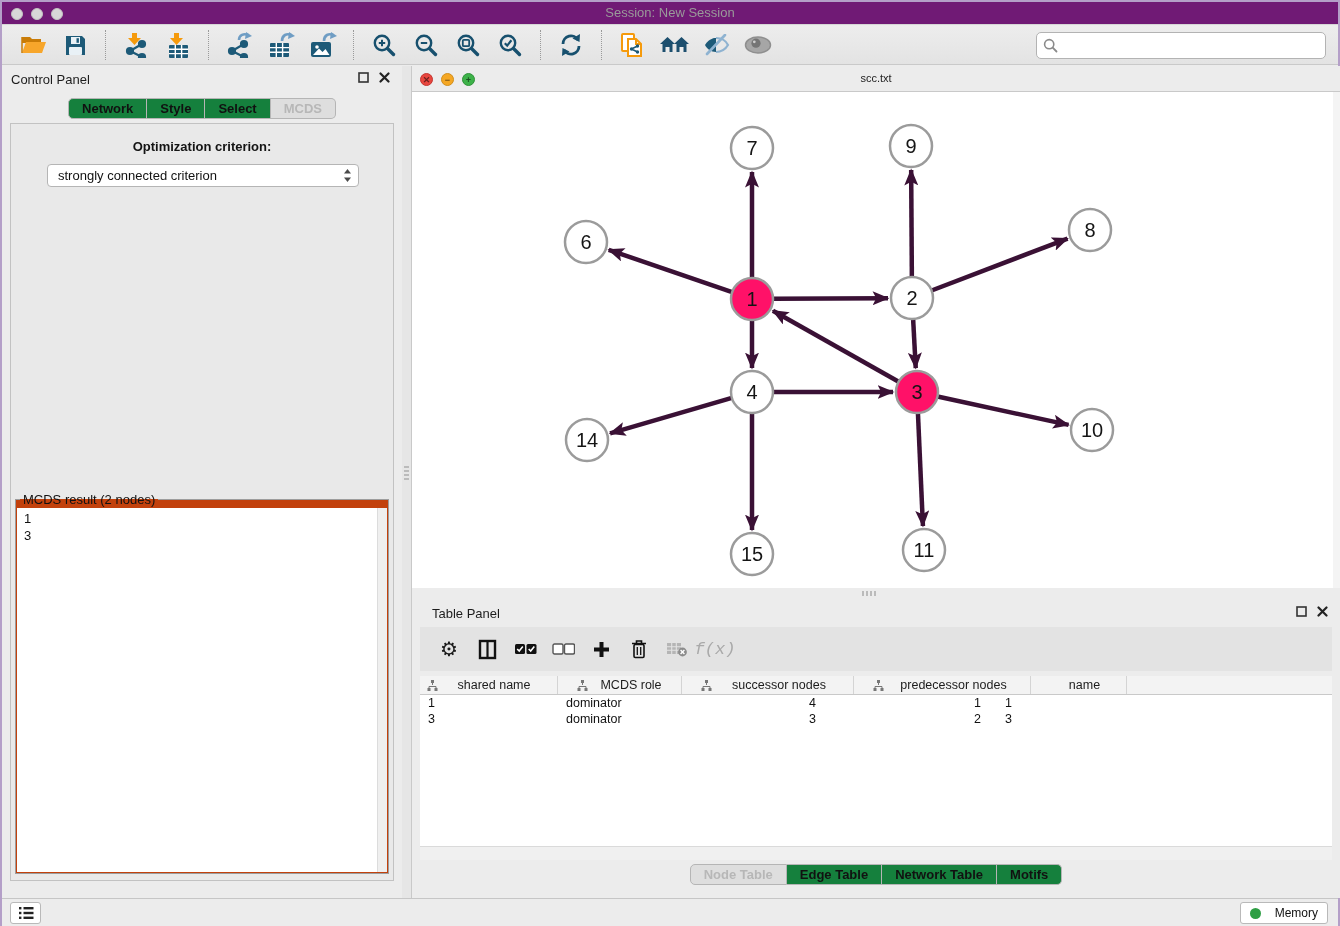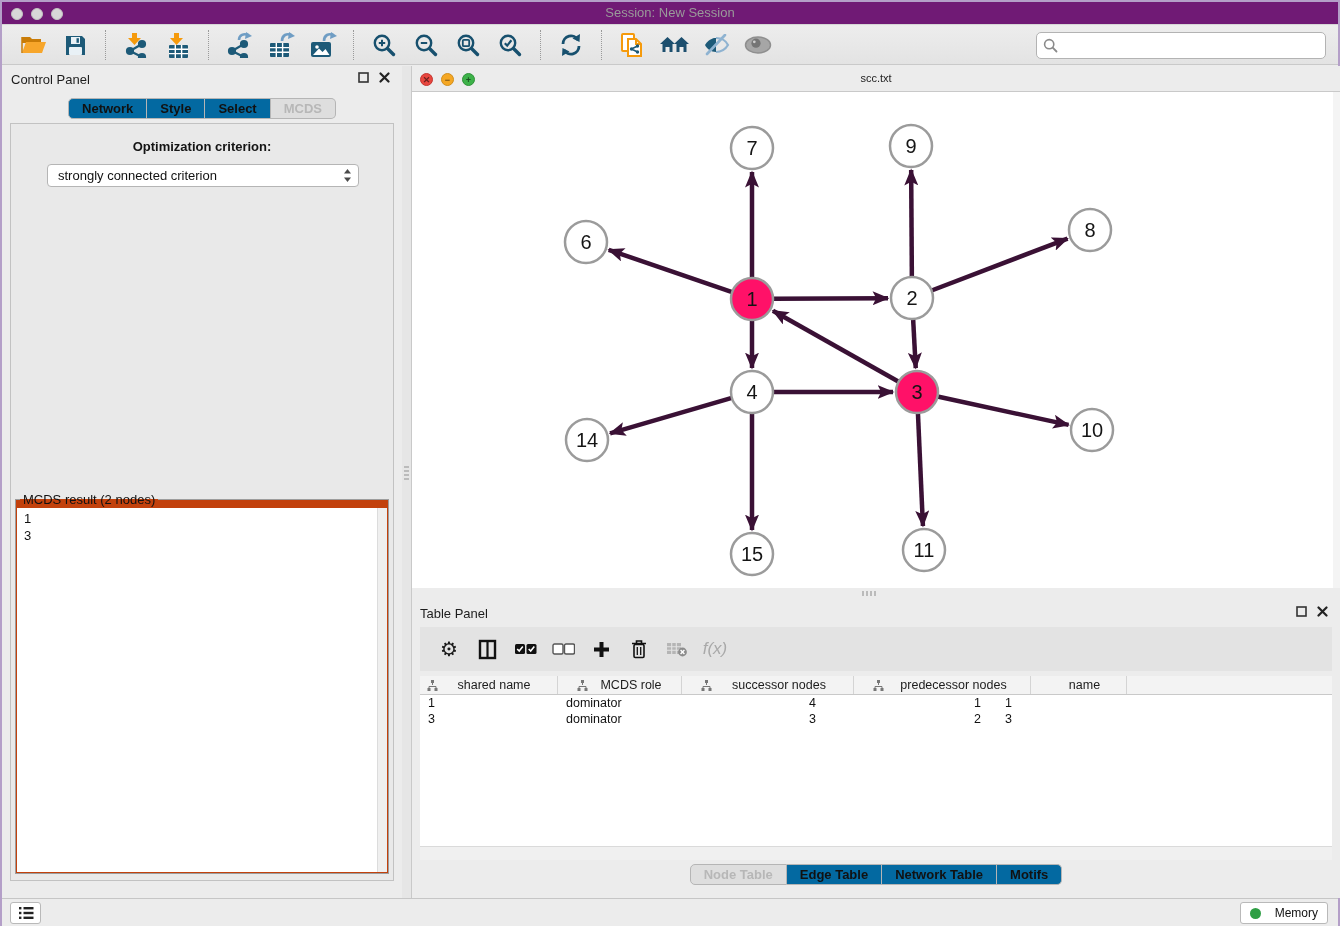--- a/index.html
+++ b/index.html
@@ -19,21 +19,21 @@
   .sep { width:1px; height:30px; border-left:1px dotted #9a9a9a; margin:0 9px; }
   .searchbox { position:absolute; right:12px; top:6px; width:290px; height:27px; background:#fff; border:1px solid #b3b3b3; border-radius:5px; display:flex; align-items:center; padding-left:6px; }
   .searchbox input { border:none; outline:none; flex:1; height:22px; font-size:13px; background:transparent; margin-left:4px; }
 
   
   .cpanel { position:absolute; left:0; top:64px; width:400px; height:832px; background:#ececec; }
   .panel-head { position:relative; height:27px; }
   .panel-head .ptitle { position:absolute; left:9px; top:6px; font-size:13px; color:#1d1d1d; }
   .head-ctrls { position:absolute; right:12px; top:6px; display:flex; gap:10px; align-items:center; }
   .cp-tabs { position:absolute; left:0; top:32px; width:100%; display:flex; justify-content:center; }
-  .tabbtn { height:21px; line-height:19px; padding:0 13px; font-size:13px; font-weight:600; color:#111; background:#0369a1; border:1px solid #b5b5b5; border-left-width:0; }
+  .tabbtn { height:21px; line-height:19px; padding:0 13px; font-size:13px; font-weight:600; color:#111; background:#15803d; border:1px solid #b5b5b5; border-left-width:0; }
   .tabbtn:first-child { border-left-width:1px; border-radius:5px 0 0 5px; }
   .tabbtn:last-child { border-radius:0 5px 5px 0; }
   .tabbtn.active { background:#dedede; color:#b7b7b7; }
   .cp-content { position:absolute; left:8px; top:57px; width:384px; height:758px; background:#e9e9e9; border:1px solid #c2c2c2; }
   .crit-label { display:block; text-align:center; margin-top:15px; font-size:13px; font-weight:600; color:#141414; }
   .dropdown { position:absolute; left:36px; top:40px; width:312px; height:23px; background:#fff; border:1px solid #b5b5b5; border-radius:4px; display:flex; align-items:center; padding:0 6px 0 10px; }
   .dropdown .dval { flex:1; font-size:13px; color:#111; }
   .btnrow { position:absolute; left:0; top:75px; width:100%; display:flex; justify-content:center; gap:15px; }
   .pushbtn { height:23px; padding:0 15px; background:#fff; border:1px solid #b5b5b5; border-radius:4px; font-size:13px; font-weight:600; color:#111; }
   .result-fs { position:absolute; left:4px; top:368px; width:374px; height:382px; border:1px solid #9d9d9d; background:#c2410c; }
@@ -53,25 +53,25 @@
   .net-title .ntext { display:block; text-align:center; line-height:25px; font-size:11px; color:#222; }
   .tl { position:absolute; top:7px; width:13px; height:13px; border-radius:50%; font-size:9px; font-weight:bold; text-align:center; line-height:12px; color:rgba(0,0,0,.55); }
   .tl.red { left:8px; background:#e8463e; border:1px solid #c4352f; }
   .tl.yellow { left:29px; background:#f5a723; border:1px solid #d18e1c; }
   .tl.green { left:50px; background:#3db249; border:1px solid #2f9239; }
   .net-canvas { position:relative; width:928px; height:496px; background:#fff; }
   .net-scroll-r { position:absolute; right:0; top:0; bottom:0; width:7px; background:#f4f4f4; }
 
   
   .tpanel { position:absolute; left:410px; top:598px; width:928px; height:298px; background:#ececec; }
-  .tpanel .panel-head .ptitle { left:8px; }
+  .tpanel .panel-head .ptitle { left:20px; }
   .tbl-toolbar { position:absolute; left:8px; top:27px; width:912px; height:44px; background:#e3e3e3; display:flex; align-items:center; padding-left:14px; }
   .ttbtn { width:30px; height:30px; border:none; background:transparent; display:flex; align-items:center; justify-content:center; margin-right:8px; }
   .gear-glyph { font-size:20px; color:#1a1a1a; line-height:1; }
-  .fx { font-family:Liberation Sans, sans-serif; font-style:italic; font-size:17px; color:#a9a9a9; }
+  .fx { font-family:Liberation Mono, monospace; font-style:italic; font-size:17px; color:#a9a9a9; }
   .tbl-wrap { position:absolute; left:8px; top:76px; width:912px; height:170px; background:#fff; }
   .tbl-header { display:flex; height:19px; background:#f3f3f3; border-bottom:1px solid #c9c9c9;gap:12px; }
   .thcell { display:flex; align-items:center; border-right:1px solid #d4d4d4; font-size:12.5px; color:#1c1c1c; padding-left:7px; }
   .thcell .thlabel { flex:1; text-align:center; padding-right:7px; }
   .tbl-row { display:flex; height:16px; font-size:12.5px; color:#111; align-items:center; }
   .td { overflow:hidden; white-space:nowrap; }
   .c0 { width:138px; } .c1 { width:112px; } .c2 { width:160px; } .c3 { width:165px; } .c4 { width:84px; }
   .al { padding-left:8px; text-align:left; }
   .ar { padding-right:14px; text-align:right; }
   .tbl-hscroll { position:absolute; left:8px; top:246px; width:912px; height:14px; background:#f0f0f0; border-top:1px solid #dadada; }

